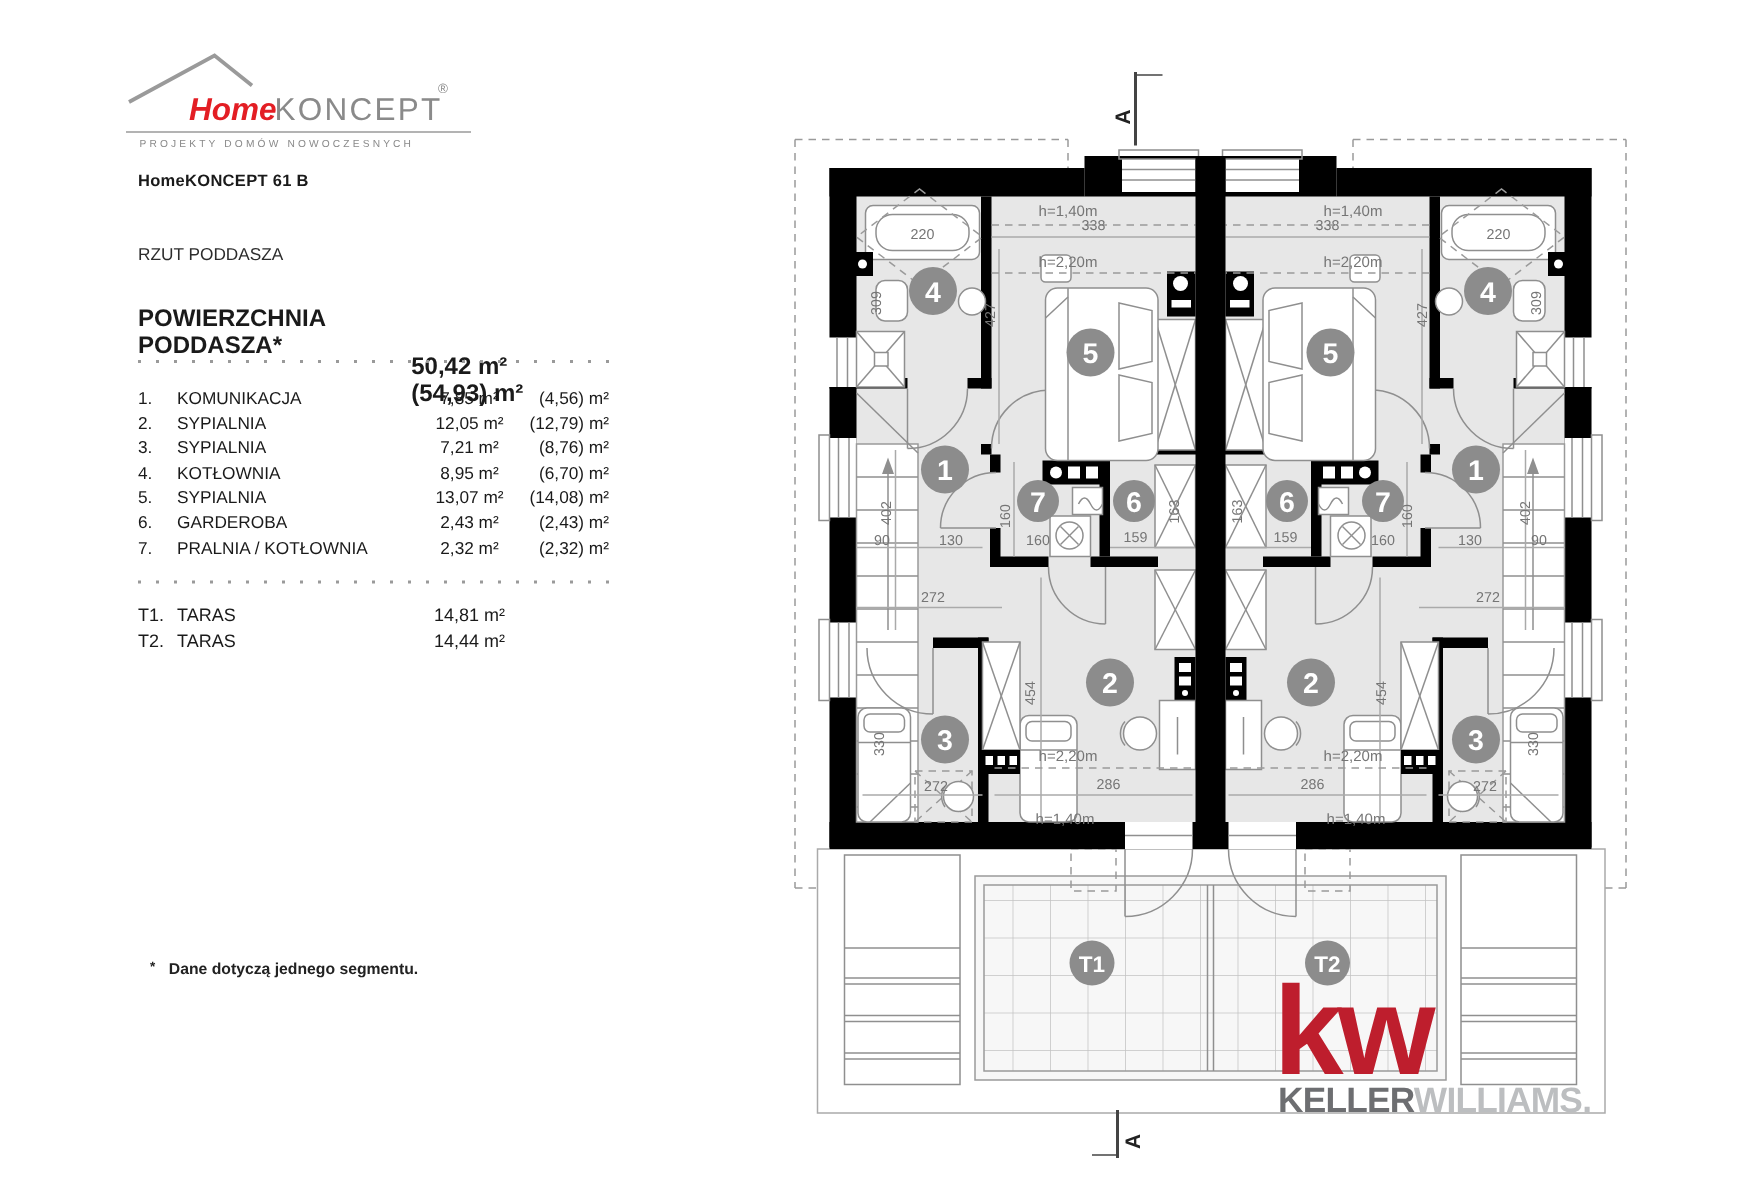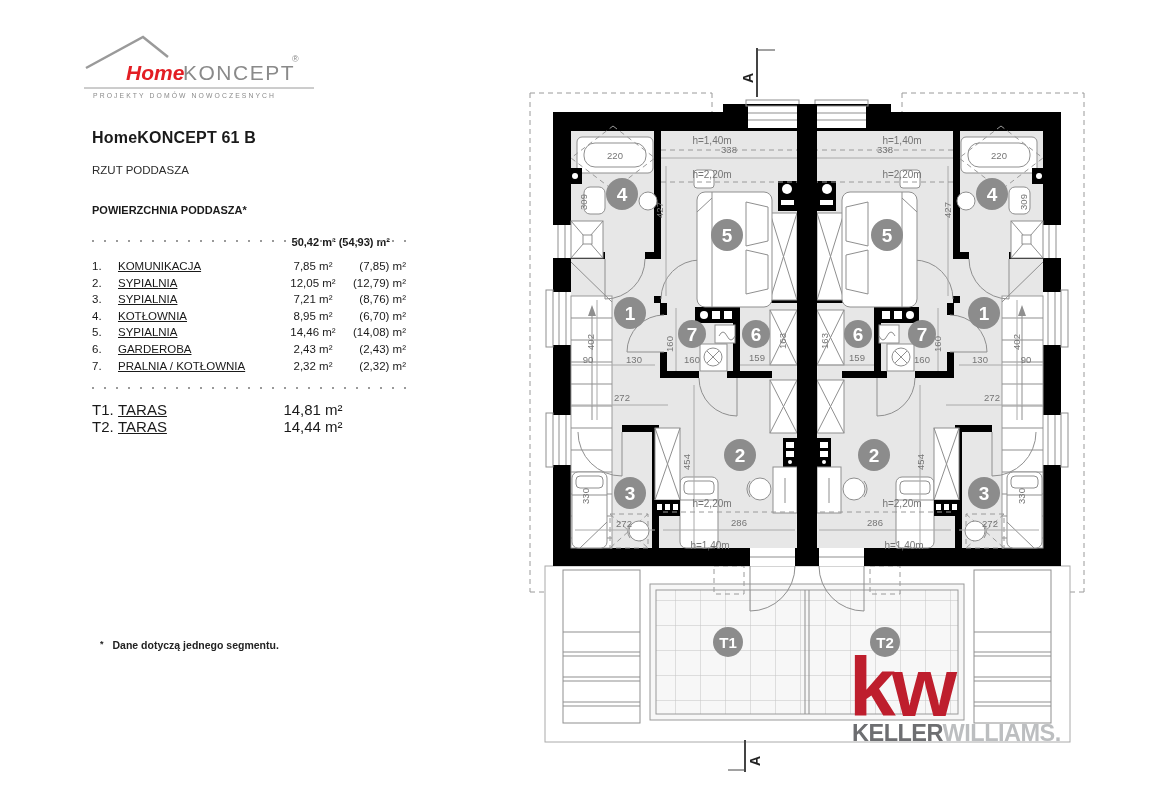--- a/index.html
+++ b/index.html
@@ -1,32 +1,32 @@
 <!DOCTYPE html>
 <html><head>
 <meta charset="utf-8">
 <style>
   html,body{margin:0;padding:0;background:#ffffff;}
   body{width:1170px;height:785px;position:relative;overflow:hidden;
        font-family:"Liberation Sans",sans-serif;color:#1a1a1a;}
   .abs{position:absolute;}
   
-  .title{left:92px;top:129px;font-size:16px;font-weight:700;letter-spacing:.2px;}
+  .title{left:92px;top:115px;font-size:11px;font-weight:700;letter-spacing:.2px;}
   .subtitle{left:92px;top:164px;font-size:11.5px;color:#2c2c2c;}
-  .summary{left:92px;top:204px;width:314px;display:flex;font-size:11px;font-weight:700;}
+  .summary{left:92px;top:204px;width:314px;display:flex;font-size:16px;font-weight:700;}
   .summary .v{margin-left:auto;padding-right:16px;margin-top:32px;}
   .dotsep{height:2px;width:314px;
           background:repeating-linear-gradient(90deg,#9a9a9a 0 2px,transparent 2px 12px);}
   .sep1{left:92px;top:240px;}
   .sep2{left:92px;top:387px;}
   .roomlist{left:92px;top:258px;width:314px;font-size:11.5px;}
-  .terrlist{left:92px;top:402px;width:314px;font-size:15px;}
+  .terrlist{left:92px;top:402px;width:314px;font-size:12px;}
   .rrow{display:flex;line-height:16.6px;}
   .rrow .no{width:26px;}
-  .rrow .nm{flex:1;text-decoration:underline;}
+  .rrow .nm{flex:1;}
   .rrow .a1{width:70px;text-align:center;}
   .rrow .a2{width:58px;text-align:right;}
   .footnote{left:100px;top:639px;font-size:10.5px;color:#222;font-weight:bold;}
   .footnote .mark{margin-right:9px;font-size:9px;vertical-align:2px;}
   
   .logoHome{font:italic 700 21px "Liberation Sans",sans-serif;fill:#e31e24;}
   .logoKon{font:21px "Liberation Sans",sans-serif;fill:#8a8a8a;letter-spacing:1.5px;}
   .logoReg{font:9px "Liberation Sans",sans-serif;fill:#8a8a8a;}
   .logoTag{font:6.8px "Liberation Sans",sans-serif;fill:#8a8a8a;letter-spacing:2.1px;}
   
@@ -65,21 +65,21 @@
     <span class="v">50,42 m² (54,93) m²</span>
   </div>
 
   <div class="abs dotsep sep1"></div>
 
   <div class="abs roomlist">
     <div class="rrow">
       <span class="no">1.</span>
         <span class="nm">KOMUNIKACJA</span>
         <span class="a1">7,85 m²</span>
-        <span class="a2">(7,85) m²</span>
+        <span class="a2">(4,56) m²</span>
     </div>
     <div class="rrow">
       <span class="no">2.</span>
         <span class="nm">SYPIALNIA</span>
         <span class="a1">12,05 m²</span>
         <span class="a2">(12,79) m²</span>
     </div>
     <div class="rrow">
       <span class="no">3.</span>
         <span class="nm">SYPIALNIA</span>
@@ -88,21 +88,21 @@
     </div>
     <div class="rrow">
       <span class="no">4.</span>
         <span class="nm">KOTŁOWNIA</span>
         <span class="a1">8,95 m²</span>
         <span class="a2">(6,70) m²</span>
     </div>
     <div class="rrow">
       <span class="no">5.</span>
         <span class="nm">SYPIALNIA</span>
-        <span class="a1">14,46 m²</span>
+        <span class="a1">13,07 m²</span>
         <span class="a2">(14,08) m²</span>
     </div>
     <div class="rrow">
       <span class="no">6.</span>
         <span class="nm">GARDEROBA</span>
         <span class="a1">2,43 m²</span>
         <span class="a2">(2,43) m²</span>
     </div>
     <div class="rrow">
       <span class="no">7.</span>

